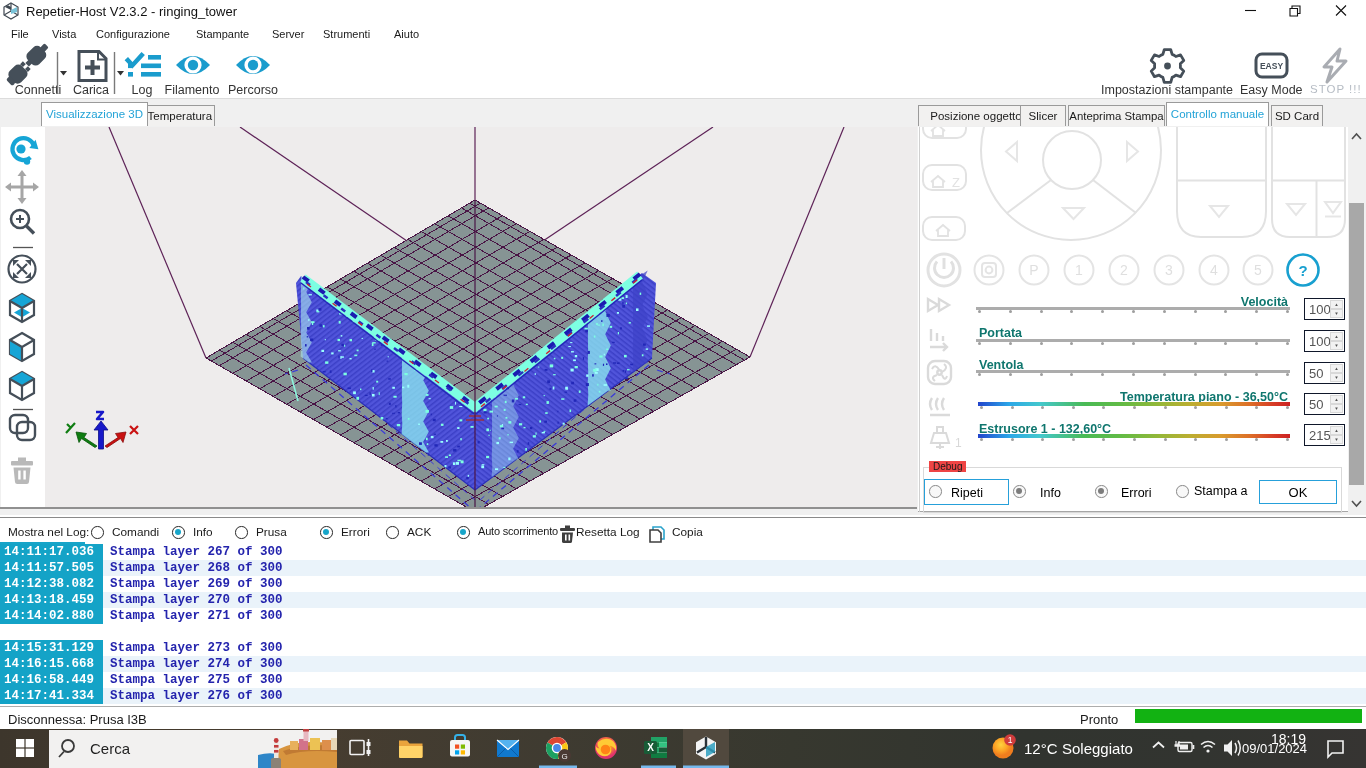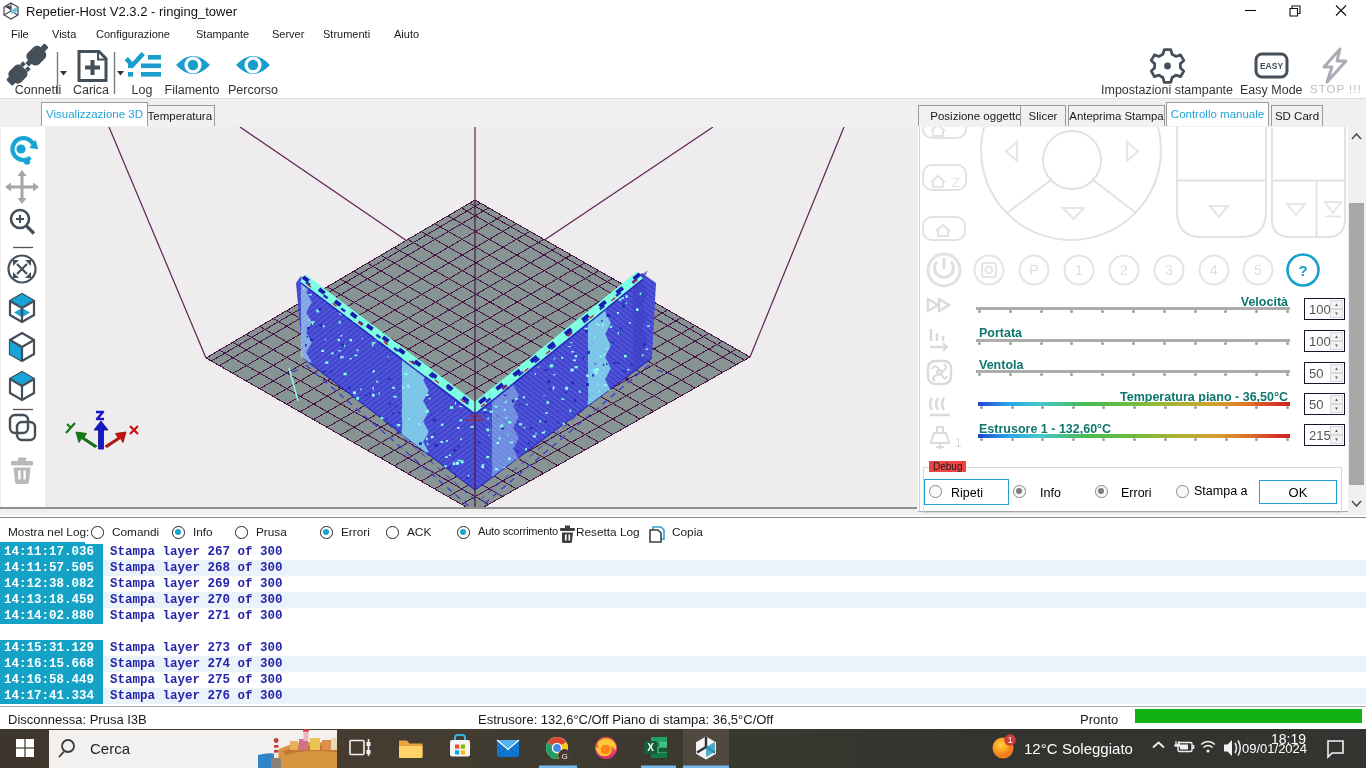--- a/index.html
+++ b/index.html
@@ -496,21 +496,20 @@
       <div class="ts">14:16:58.449</div>
       <div class="msg">Stampa layer 275 of 300</div>
     </div>
     <div class="lrow alt" style="top: 144px;">
       <div class="ts">14:17:41.334</div>
       <div class="msg">Stampa layer 276 of 300</div>
     </div>
   </div>
 <div class="abs" id="statusbar">
   <div class="abs" style="left:8px; top:5px;">Disconnessa: Prusa I3B</div>
-  <div class="abs" style="left:478px; top:5px;">Estrusore: 132,6°C/Off Piano di stampa: 36,5°C/Off</div>
   <div class="abs" style="left:1080px; top:5px;">Pronto</div>
   <div class="abs" id="progress"></div>
 </div>
 <div class="abs" id="taskbar">
   <div class="abs" id="search">
       <div class="txt">Cerca</div>
     </div>
   <div class="tbtxt" style="left:1024px; top:11px;">12°C</div>
   <div class="tbtxt" style="left:1062px; top:11px;">Soleggiato</div>
   <div class="tbtxt" style="left:1271px; top:2px; font-size:14px;">18:19</div>

